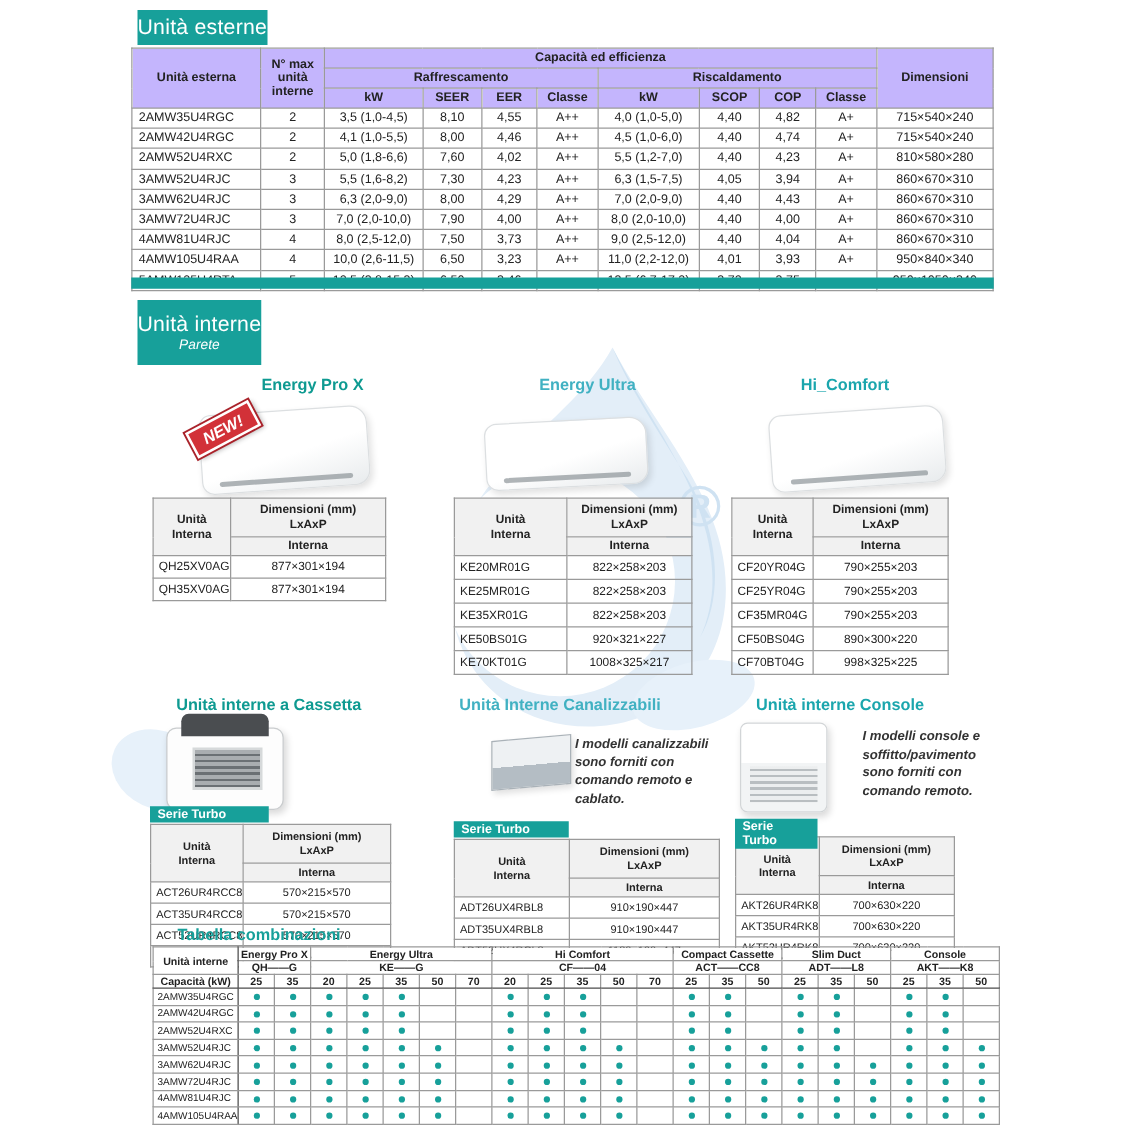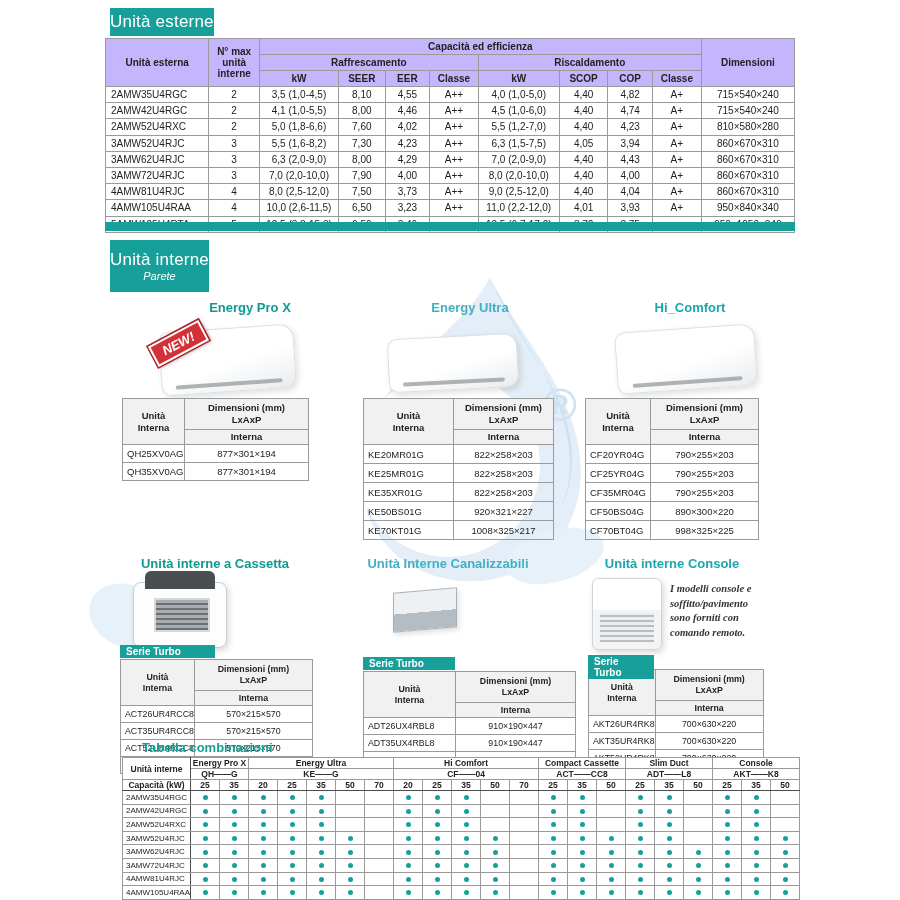--- a/index.html
+++ b/index.html
@@ -245,21 +245,21 @@
     </table>
   <div class="abs teal-strip" style="left:105px;top:222px;width:690px;height:9px;"></div>
 
   <div class="abs badge" style="left:110px;top:240px;height:52px;">
     <div class="l1">Unità interne</div>
     <div class="l2">Parete</div>
   </div>
 
   <div class="abs sec-title t-dark" style="left:115px;top:300px;width:270px;">Energy Pro X</div>
   <div class="abs sec-title t-light" style="left:365px;top:300px;width:210px;">Energy Ultra</div>
-  <div class="abs sec-title t-mid" style="left:585px;top:300px;width:210px;">Hi_Comfort</div>
+  <div class="abs sec-title t-mid" style="left:571px;top:300px;width:210px;">Hi_Comfort</div>
 
   <div class="abs ac-wall" style="left:160px;top:328px;width:133px;height:62px;transform:rotate(-4deg);"></div>
   <div class="abs new-badge" style="left:150px;top:332px;">NEW!</div>
   <div class="abs ac-wall" style="left:388px;top:336px;width:128px;height:52px;transform:rotate(-3deg);"></div>
   <div class="abs ac-wall" style="left:616px;top:328px;width:138px;height:60px;transform:rotate(-4deg);"></div>
 
   <table id="wall-table-0" class="dims rh17 abs" style="left:122px;top:398px;">
       <colgroup>
         <col style="width: 62px;">
         <col style="width: 124px;">
@@ -358,22 +358,23 @@
         </tr>
       </tbody>
     </table>
 
   <div class="abs sec-title t-dark" style="left:110px;top:556px;width:210px;">Unità interne a Cassetta</div>
   <div class="abs sec-title t-light" style="left:343px;top:556px;width:210px;">Unità Interne Canalizzabili</div>
   <div class="abs sec-title t-mid" style="left:567px;top:556px;width:210px;">Unità interne Console</div>
 
   <div class="abs ac-cassette" style="left:133px;top:582px;width:92px;height:64px;"></div>
   <div class="abs ac-duct" style="left:393px;top:590px;width:62px;height:38px;"></div>
+  <div class="abs desc" style="left:460px;top:588px;width:118px;">I modelli canalizzabili sono forniti con comando remoto e cablato.</div>
   <div class="abs ac-console" style="left:592px;top:578px;width:68px;height:70px;"></div>
-  <div class="abs desc" style="left:670px;top:582px;width:98px;font-family:Liberation Serif, serif;">I modelli console e soffitto/pavimento sono forniti con comando remoto.</div>
+  <div class="abs desc" style="left:690px;top:582px;width:98px;">I modelli console e soffitto/pavimento sono forniti con comando remoto.</div>
 
   <div class="abs serie-bar" style="left:120px;top:645px;width:95px;">Serie Turbo</div>
   <table id="serie-table-0" class="dims rh16 abs" style="left:120px;top:659px;font-size:8.8px;">
       <colgroup>
         <col style="width: 72px;">
         <col style="width: 118px;">
       </colgroup>
       <thead>
         <tr>
           <th rowspan="2" class="main">Unità<br>Interna</th>

